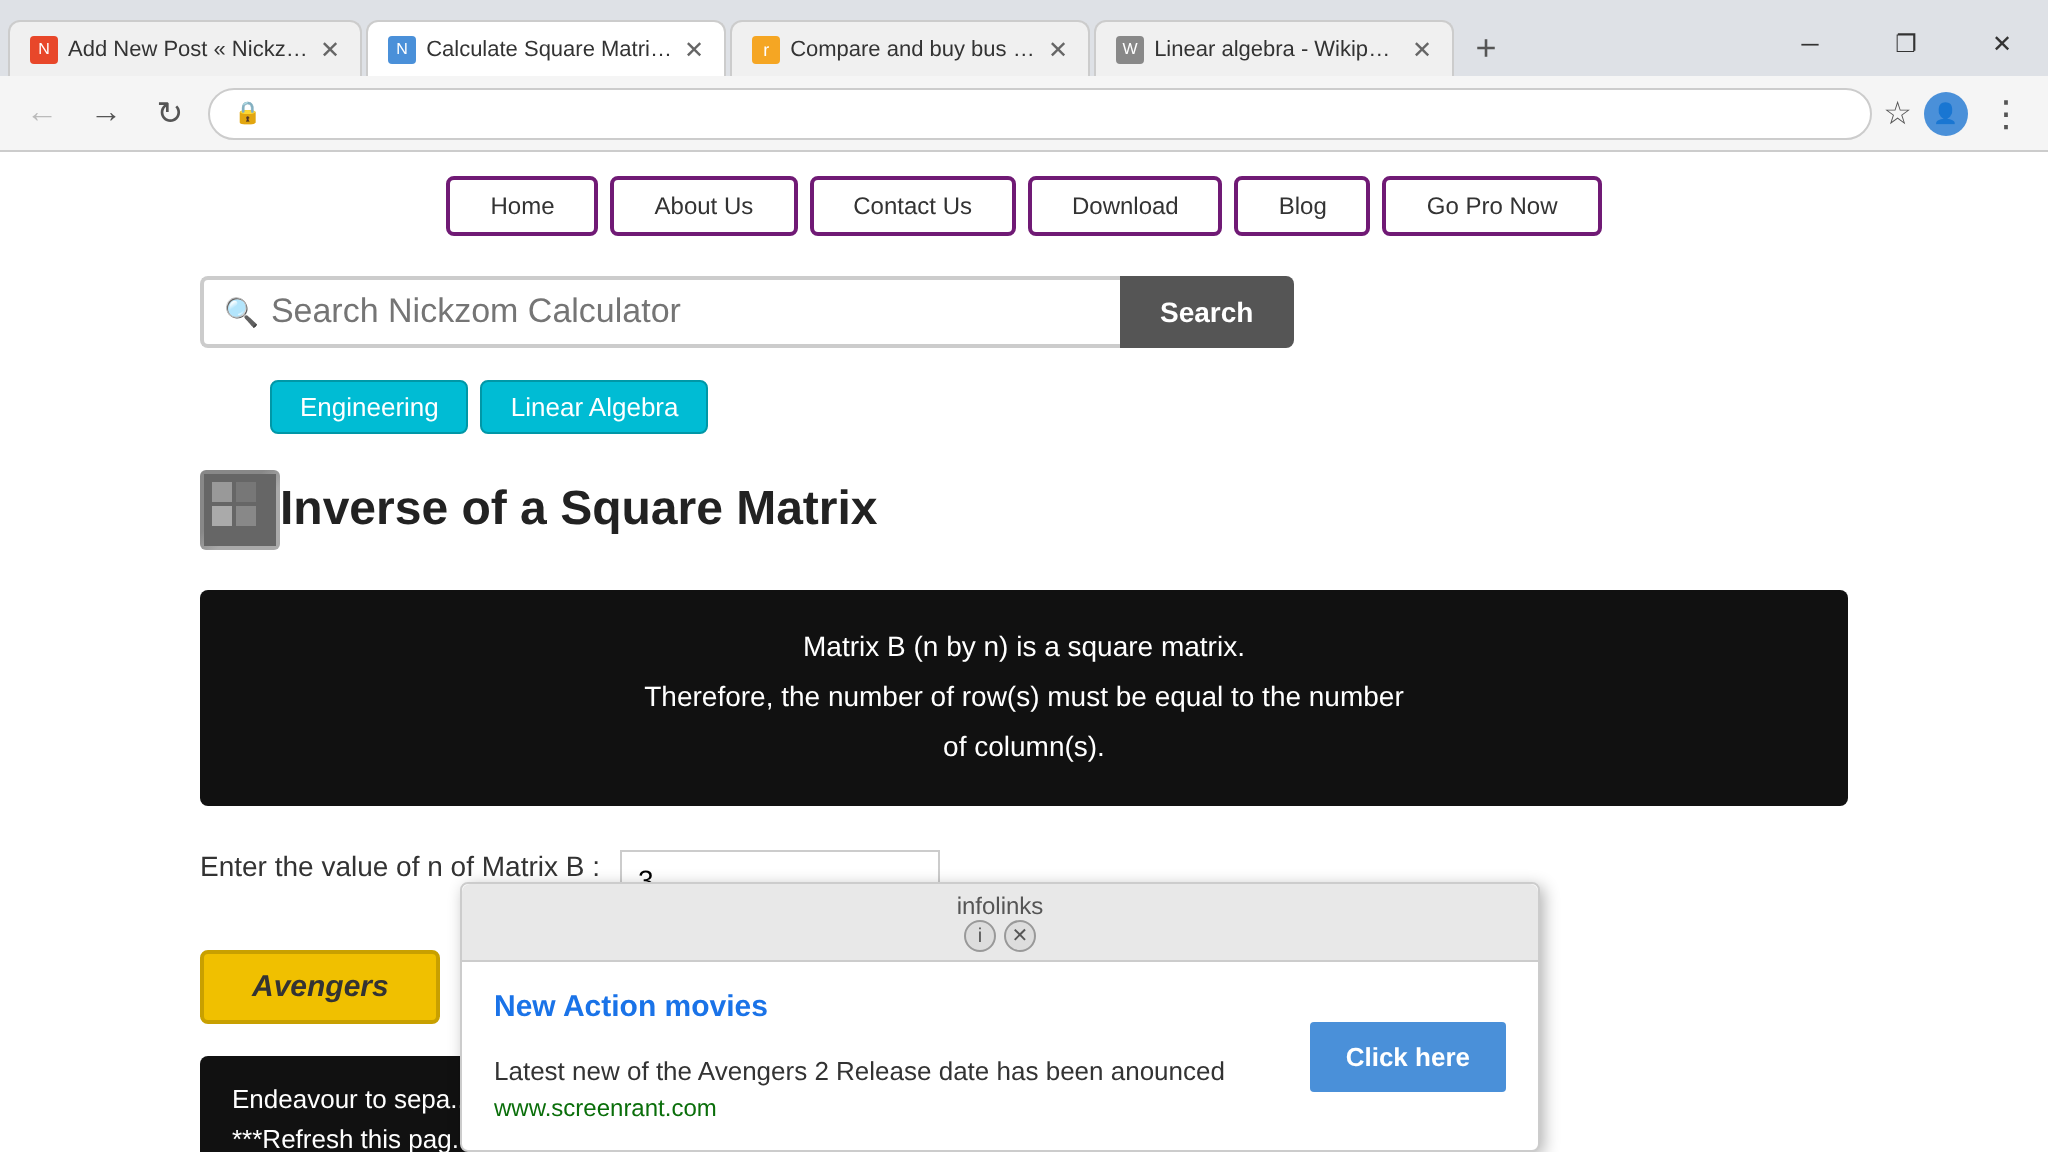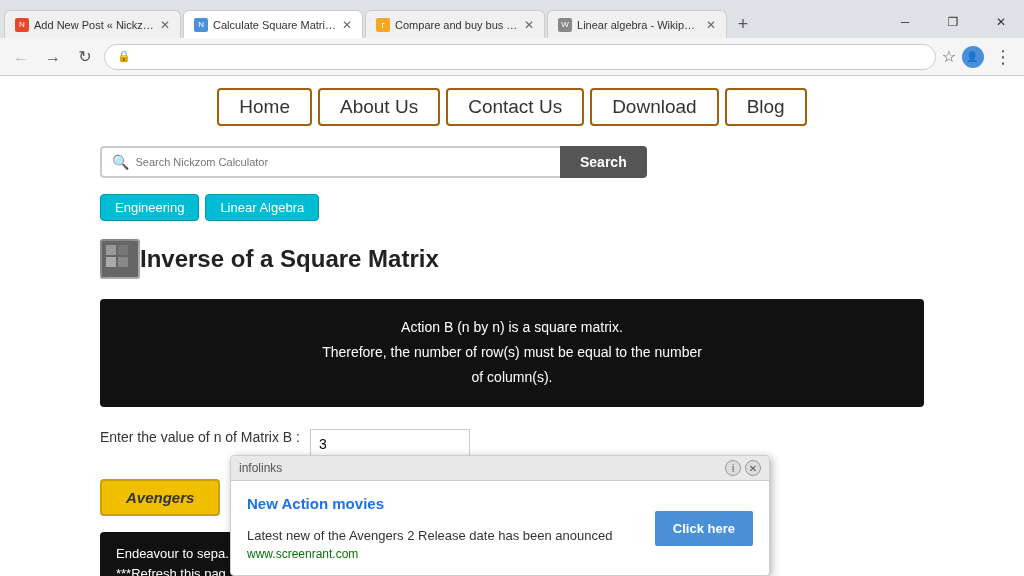--- a/index.html
+++ b/index.html
@@ -25,31 +25,31 @@
 
     
     .window-controls { display: flex; gap: 2px; margin-left: auto; }
     .win-btn { width: 46px; height: 32px; display: flex; align-items: center; justify-content: center; cursor: pointer; font-size: 12px; color: #333; }
 
     
     .page-content { background: white; flex: 1; overflow: hidden; position: relative; }
 
     
     .nav-bar { display: flex; justify-content: center; gap: 6px; padding: 12px 16px; background: white; flex-wrap: wrap; }
-    .nav-btn-link { border: 2px solid #a16207; border-radius: 4px; padding: 6px 20px; font-size: 19px; background: white; cursor: pointer; color: #333; font-family: Arial, sans-serif; }
+    .nav-btn-link { border: 2px solid #701a75; border-radius: 4px; padding: 6px 20px; font-size: 12px; background: white; cursor: pointer; color: #333; font-family: Arial, sans-serif; }
 
     
     .search-section { display: flex; justify-content: flex-start; padding: 8px 100px; gap: 0; }
     .search-input-wrapper { display: flex; align-items: center; border: 2px solid #ccc; border-right: none; border-radius: 4px 0 0 4px; padding: 6px 10px; width: 460px; background: white; }
     .search-glass { color: #3bb8e0; margin-right: 6px; font-size: 14px; }
-    .search-input { border: none; outline: none; font-size: 11px; color: #a16207; width: 100%; }
+    .search-input { border: none; outline: none; font-size: 17px; color: #a16207; width: 100%; }
     .search-btn { background: #555; color: white; border: none; padding: 8px 20px; font-size: 14px; cursor: pointer; border-radius: 0 4px 4px 0; font-weight: bold; }
 
     
-    .breadcrumbs { display: flex; gap: 6px; padding: 8px 100px; }
+    .breadcrumbs { display: flex; gap: 6px; padding: 8px 100px; margin-left: 35px; }
     .breadcrumb-item { background: #00bcd4; color: white; padding: 5px 14px; border-radius: 4px; font-size: 13px; cursor: pointer; border: 1px solid #0097a7; }
 
     
     .page-heading { display: flex; align-items: center; padding: 10px 100px; }
     .heading-icon { width: 40px; height: 40px; background: linear-gradient(135deg, #888 40%, #aaa 60%); border-radius: 3px; flex-shrink: 0; display: flex; align-items: center; justify-content: center; overflow: hidden; }
     .heading-title { font-size: 24px; font-weight: bold; color: #222; }
 
     
     .info-box { background: #111; color: white; margin: 10px 100px; padding: 16px; border-radius: 4px; text-align: center; font-size: 14px; line-height: 1.8; }
 
@@ -61,21 +61,21 @@
     
     .calc-row { padding: 8px 100px; }
     .calc-btn { background: #f0c000; border: 2px solid #c8a000; border-radius: 4px; padding: 8px 24px; font-size: 15px; font-weight: bold; color: #333; cursor: pointer; font-style: italic; }
 
     
     .bottom-section { padding: 8px 100px; }
     .bottom-box { background: #111; color: white; padding: 12px 16px; font-size: 13px; line-height: 1.6; border-radius: 4px; max-width: 420px; }
 
     
     .ad-popup { position: absolute; bottom: 0; left: 230px; width: 540px; background: white; border: 1px solid #ccc; border-radius: 4px; box-shadow: 2px 2px 8px rgba(0,0,0,0.3); z-index: 100; }
-    .ad-header { background: #e8e8e8; padding: 4px 8px; display: flex; align-items: center; justify-content: space-between; border-bottom: 1px solid #ccc; border-radius: 4px 4px 0 0; }
+    .ad-header { background: #e8e8e8; padding: 4px 8px; display: flex; align-items: center; justify-content: space-between; border-bottom: 1px solid #ccc; border-radius: 4px 4px 0 0; flex-direction: column; }
     .ad-title { font-size: 12px; color: #555; }
     .ad-close-btns { display: flex; gap: 4px; }
     .ad-close-btn { width: 16px; height: 16px; border-radius: 50%; display: flex; align-items: center; justify-content: center; font-size: 10px; cursor: pointer; border: 1px solid #999; background: #ddd; color: #555; }
     .ad-body { display: flex; align-items: center; padding: 14px 16px; gap: 16px; }
     .ad-text-section { flex: 1; }
     .ad-product-title { color: #1a73e8; font-size: 15px; font-weight: bold; margin-bottom: 16px; cursor: pointer; }
     .ad-description { font-size: 13px; color: #333; margin-bottom: 4px; }
     .ad-url { font-size: 12px; color: #0a6e0a; }
     .ad-click-btn { background: #4a90d9; color: white; border: none; padding: 10px 18px; font-size: 13px; font-weight: bold; cursor: pointer; border-radius: 2px; white-space: nowrap; }
   </style>
@@ -132,20 +132,21 @@
   </div>
 
   <div class="page-content">
 
     <div class="nav-bar">
       <button class="nav-btn-link">Home</button>
       <button class="nav-btn-link">About Us</button>
       <button class="nav-btn-link">Contact Us</button>
       <button class="nav-btn-link">Download</button>
       <button class="nav-btn-link">Blog</button>
+      <button class="nav-btn-link">Go Pro Now</button>
     </div>
 
     <div class="search-section">
       <div class="search-input-wrapper">
         <span class="search-glass">🔍</span>
         <input class="search-input" type="text" placeholder="Search Nickzom Calculator" style="">
       </div>
       <button class="search-btn">Search</button>
     </div>
 
@@ -161,21 +162,21 @@
           <rect x="4" y="4" width="10" height="10" fill="#999"></rect>
           <rect x="16" y="4" width="10" height="10" fill="#777"></rect>
           <rect x="4" y="16" width="10" height="10" fill="#aaa"></rect>
           <rect x="16" y="16" width="10" height="10" fill="#888"></rect>
         </svg>
       </div>
       <h1 class="heading-title">Inverse of a Square Matrix</h1>
     </div>
 
     <div class="info-box">
-      <div>Action B (n by n) is a square matrix.</div>
+      <div>Matrix B (n by n) is a square matrix.</div>
       <div>Therefore, the number of row(s) must be equal to the number</div>
       <div>of column(s).</div>
     </div>
 
     <div class="input-row">
       <label class="input-label">Enter the value of n of Matrix B :</label>
       <input class="matrix-input" type="text" value="3" style="">
     </div>
 
     <div class="calc-row">

